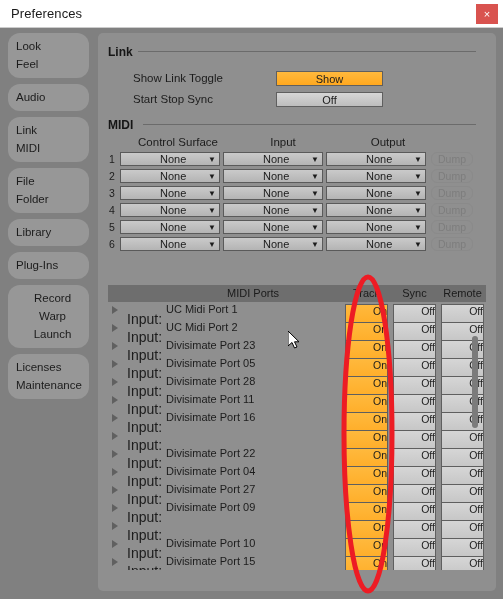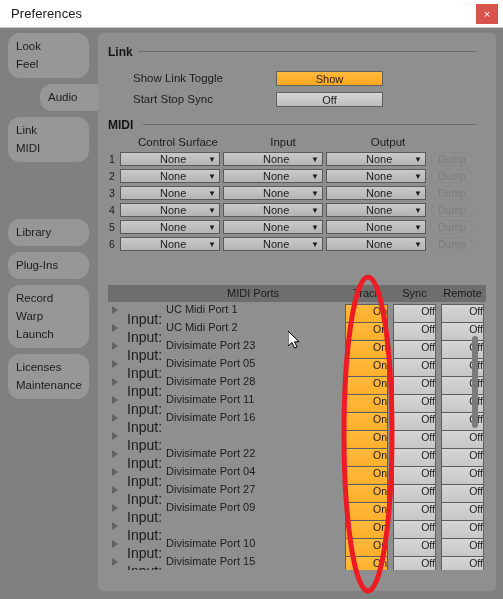--- a/index.html
+++ b/index.html
@@ -240,34 +240,38 @@
   <div class="titlebar">
     <div class="titlebar-text">Preferences</div>
     <div class="close-btn">×</div>
   </div>
 
   <div class="sidebar" id="sidebar">
       <div class="nav-group" style="top: 4px;">
         <div class="nav-item">Look</div>
         <div class="nav-item">Feel</div>
       </div>
-      <div class="nav-group" style="top: 55px; margin-left: 32px;">
+      <div class="nav-group" style="top: 55px;">
         <div class="nav-item">Audio</div>
       </div>
       <div class="nav-group" style="top: 88px;">
         <div class="nav-item">Link</div>
         <div class="nav-item">MIDI</div>
       </div>
+      <div class="nav-group" style="top: 139px;">
+        <div class="nav-item">File</div>
+        <div class="nav-item">Folder</div>
+      </div>
       <div class="nav-group" style="top: 190px;">
         <div class="nav-item">Library</div>
       </div>
       <div class="nav-group" style="top: 223px;">
         <div class="nav-item">Plug-Ins</div>
       </div>
-      <div class="nav-group" style="top: 256px;">
+      <div class="nav-group" style="top: 256px; text-align: center;">
         <div class="nav-item">Record</div>
         <div class="nav-item">Warp</div>
         <div class="nav-item">Launch</div>
       </div>
       <div class="nav-group" style="top: 325px;">
         <div class="nav-item">Licenses</div>
         <div class="nav-item">Maintenance</div>
       </div>
     </div>
 

